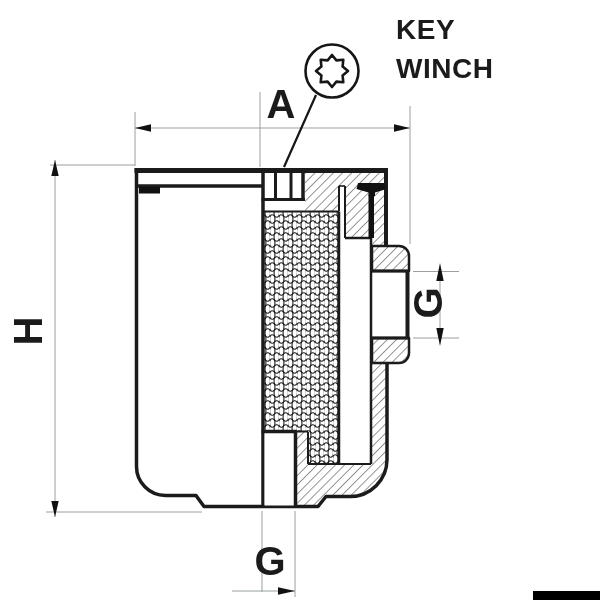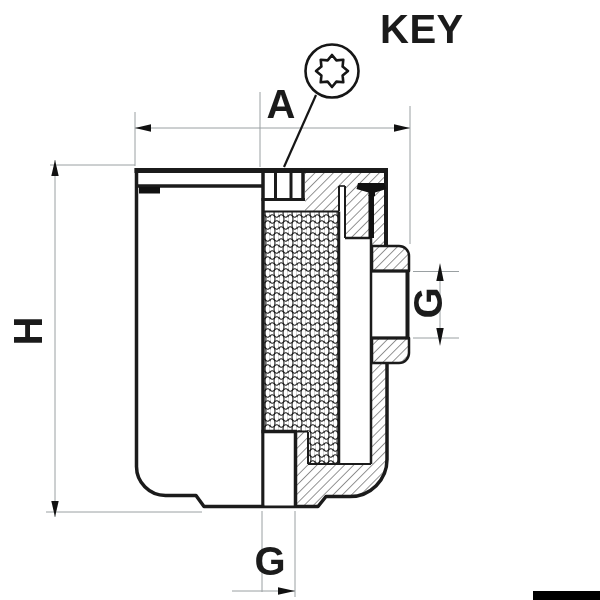--- a/index.html
+++ b/index.html
@@ -2,21 +2,21 @@
 <html><head>
 <meta charset="utf-8">
 <style>
   html,body{margin:0;padding:0;background:#fff;}
   #canvas{position:relative;width:600px;height:600px;background:#fff;overflow:hidden;
           font-family:"Liberation Sans",sans-serif;color:#1b1b1b;}
   #drawing-svg{position:absolute;left:0;top:0;}
   .lbl{position:absolute;font-weight:600;color:#1b1b1b;white-space:nowrap;}
   .dim-letter{font-size:40px;transform:translate(-50%,-50%);}
   .dim-letter.rot{transform:translate(-50%,-50%) rotate(-90deg);}
-  #callout-text{left:380px;top:10px;font-size:40px;line-height:39px;letter-spacing:0.5px;}
+  #callout-text{left:396px;top:10px;font-size:28px;line-height:39px;letter-spacing:0.5px;}
 </style>
 </head>
 <body>
 
 <div id="canvas">
 
   <svg id="drawing-svg" width="600" height="600" viewBox="0 0 600 600">
     <defs>
       <pattern id="hatch" width="6.5" height="6.5" patternUnits="userSpaceOnUse" patternTransform="rotate(45)">
         <line x1="0" y1="0" x2="0" y2="6.5" stroke="#3c3c3c" stroke-width="1.1"></line>
@@ -130,20 +130,21 @@
       <line x1="316" y1="95" x2="284" y2="167" stroke-width="2.2"></line>
       <circle cx="332" cy="71" r="26.5" stroke-width="2.6" fill="#fff"></circle>
       <polygon stroke-width="2.6" stroke-linejoin="round" points="332,55 336.4,60.4 343.3,59.7 342.6,66.6 348,71 342.6,75.4 343.3,82.3 336.4,81.6 332,87 327.6,81.6 320.7,82.3 321.4,75.4 316,71 321.4,66.6 320.7,59.7 327.6,60.4"></polygon>
     </g>
 
     <rect x="533" y="591" width="67" height="9" fill="#000"></rect>
   </svg>
 
   <div id="callout-text" class="lbl">
     <div>KEY</div>
+    <div>WINCH</div>
   </div>
 
   <div class="lbl dim-letter" style="left:281px;top:104px;">A</div>
 
   <div class="lbl dim-letter rot" style="left:28px;top:331px;">H</div>
 
   <div class="lbl dim-letter rot" style="left:428px;top:303px;">G</div>
 
   <div class="lbl dim-letter" style="left:270px;top:561px;">G</div>
 </div>

